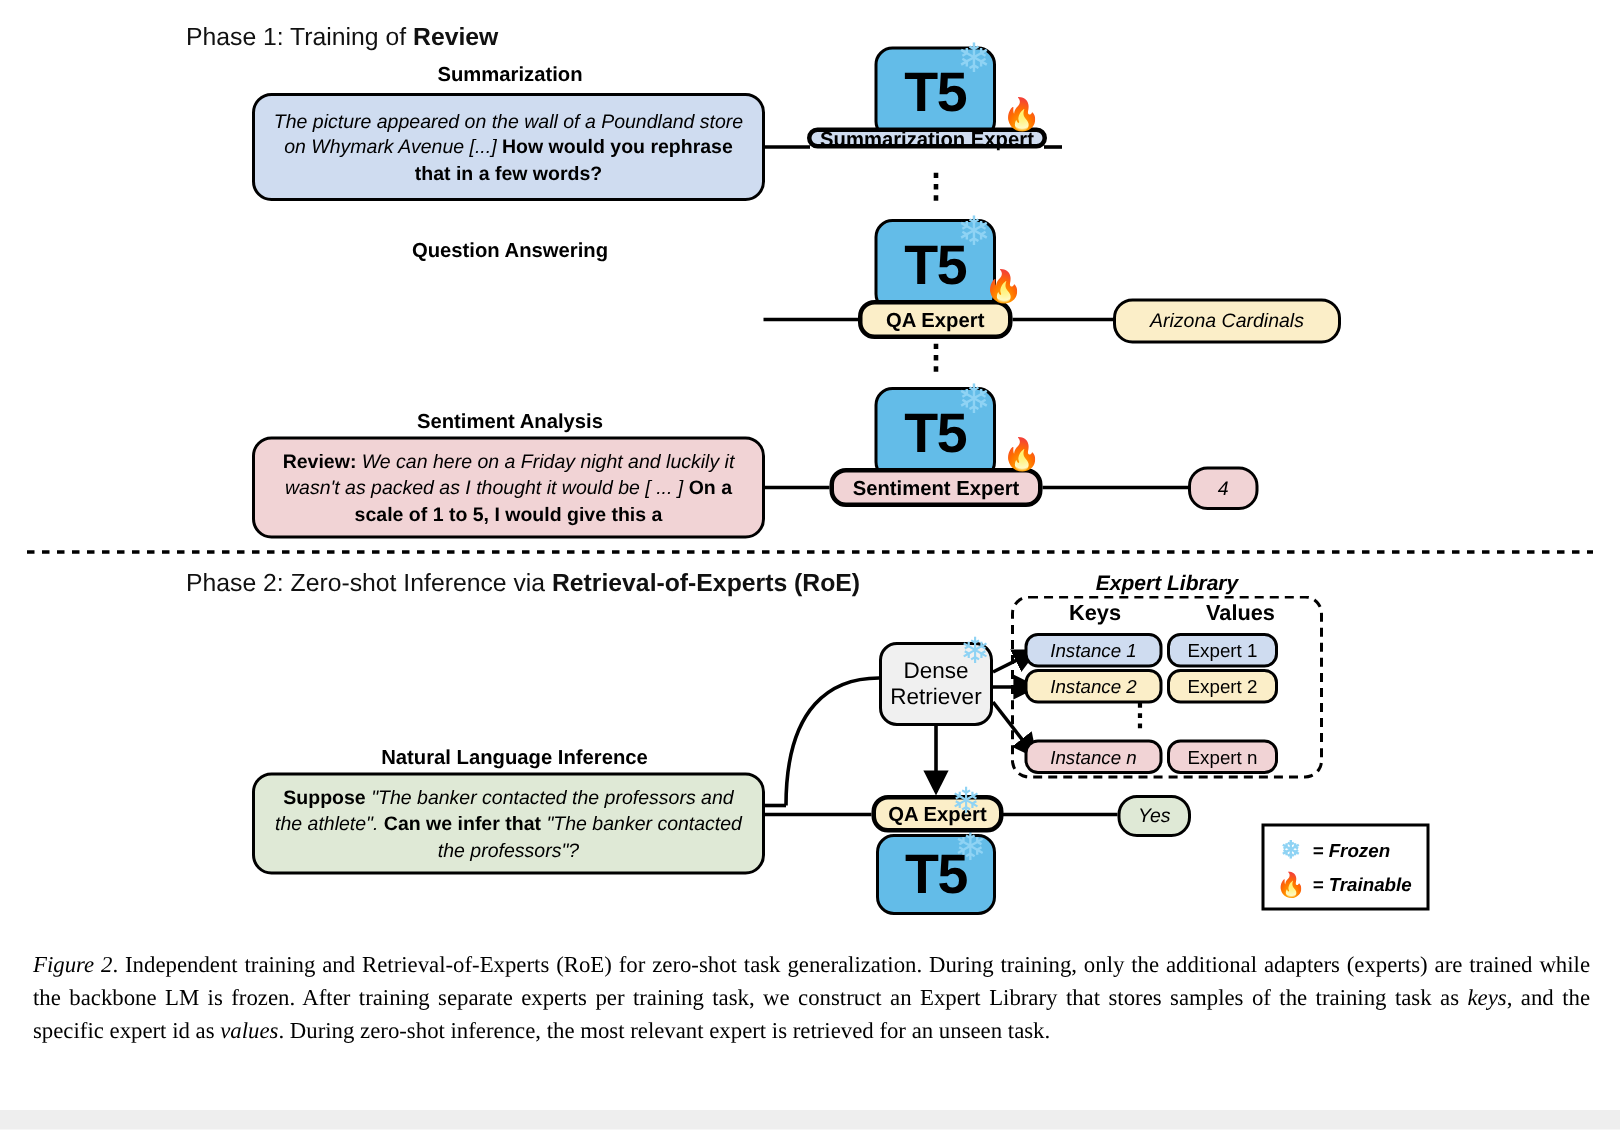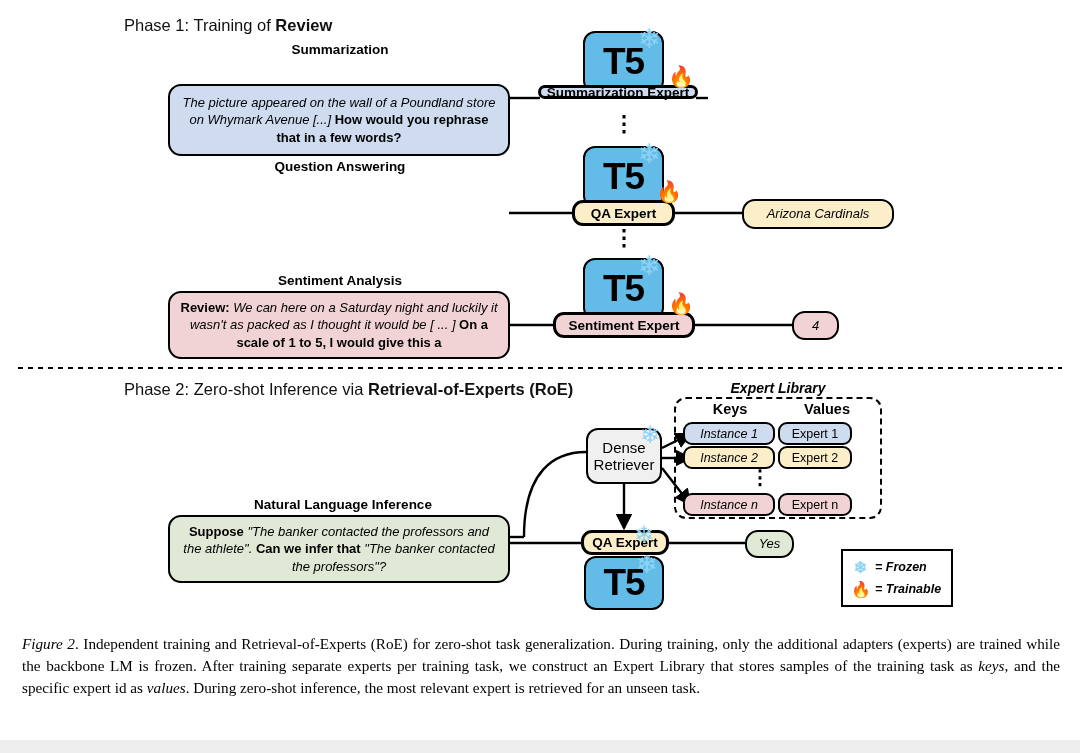--- a/index.html
+++ b/index.html
@@ -167,21 +167,21 @@
       </marker>
     </defs>
   </svg>
 
   <div class="abs phase-title" style="left:124px; top:16px;">
     <span>Phase 1: Training of </span><b>Review</b>
   </div>
 
   <div class="abs task-label" style="left:170px; top:42px; width:340px;">Summarization</div>
 
-  <div class="abs bubble c-blue" style="left:168px; top:62px; width:342px; height:72px;margin-top:22px;">
+  <div class="abs bubble c-blue" style="left:168px; top:62px; width:342px; height:72px;">
     <div>
       <i>The picture appeared on the wall of a Poundland store on Whymark Avenue [...] </i><b>How would you rephrase that in a few words?</b>
     </div>
   </div>
 
   <div class="abs t5" style="left:583px; top:31px; width:81px; height:62px;">
     <span>T5</span>
   </div>
   <div class="ico snow" style="left:638px; top:26px; font-size:27px; z-index:5;">❄</div>
 
@@ -213,21 +213,21 @@
   </div>
 
   <div class="abs vdots" style="left:590px; top:232px; width:68px;">
     <div style="font-size:22px;">⋮</div>
   </div>
 
   <div class="abs task-label" style="left:170px; top:273px; width:340px;">Sentiment Analysis</div>
 
   <div class="abs bubble c-pink" style="left:168px; top:291px; width:342px; height:68px;">
     <div>
-      <b>Review:</b><i> We can here on a Saturday night and luckily it wasn't as packed as I thought it would be [ ... ] </i><b>On a scale of 1 to 5, I would give this a</b>
+      <b>Review:</b><i> We can here on a Friday night and luckily it wasn't as packed as I thought it would be [ ... ] </i><b>On a scale of 1 to 5, I would give this a</b>
     </div>
   </div>
 
   <div class="abs t5" style="left:583px; top:258px; width:81px; height:62px;">
     <span>T5</span>
   </div>
   <div class="ico snow" style="left:638px; top:253px; font-size:27px; z-index:5;">❄</div>
 
   <div class="abs expert-pill c-pink" style="left:553px; top:312px; width:142px; height:26px;">
     <span>Sentiment Expert</span>

